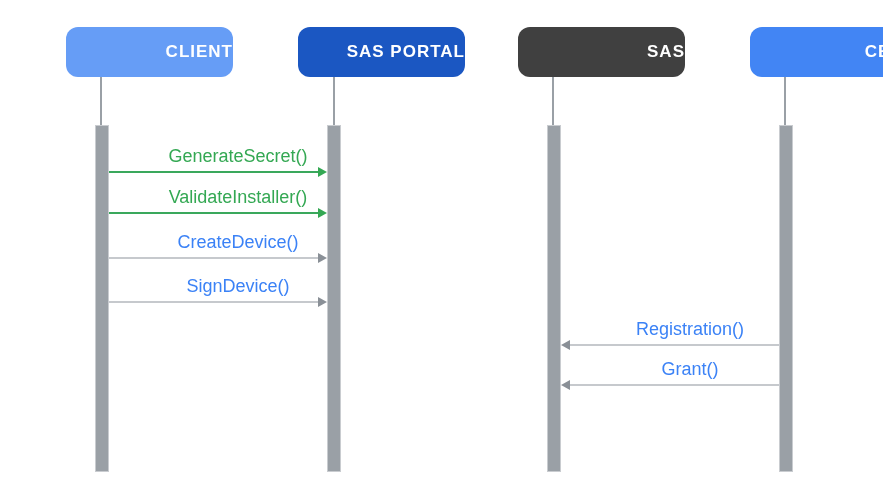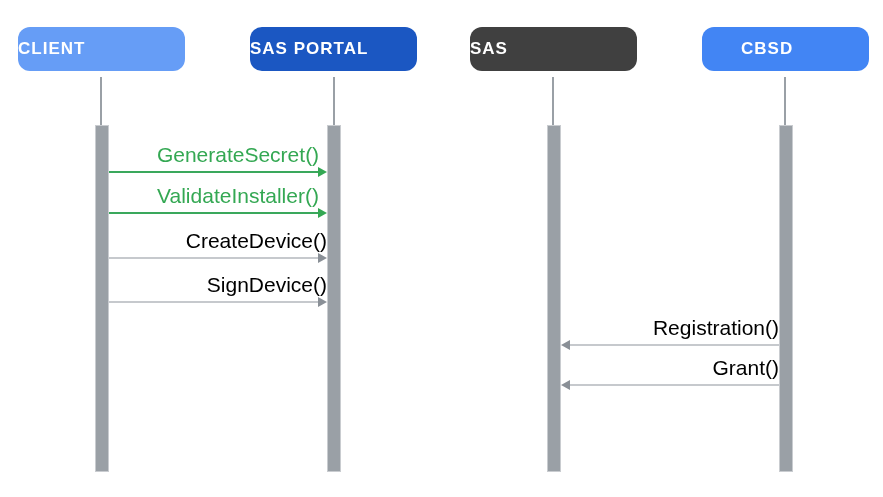--- a/index.html
+++ b/index.html
@@ -12,29 +12,30 @@
     height: 497px;
     background: #ffffff;
     overflow: hidden;
   }
 
   
   .actor {
     position: absolute;
     top: 27px;
     width: 167px;
-    height: 44px;
+    height: 50px;
     border-radius: 12px;
     display: flex;
     align-items: center;
-    justify-content: flex-start;
+    justify-content: flex-end;
     color: #ffffff;
     font-weight: bold;
     font-size: 17px;
     letter-spacing: 1px;
+    margin-left: 48px;
   }
   .actor-1 { left: 18px;  background: #669df6; }
   .actor-2 { left: 250px; background: #1b57c2; }
   .actor-3 { left: 470px; background: #404040; }
   .actor-4 { left: 702px; background: #4285f4; padding-left: 39px; }
 
   
   .stub {
     position: absolute;
     top: 77px;
@@ -71,21 +72,21 @@
   .msg-4 { top: 302px; }
   .msg-5 { top: 345px; }
   .msg-6 { top: 385px; }
 
   .msg .label {
     position: absolute;
     bottom: 5px;
     left: 0;
     width: 100%;
     text-align: center;
-    font-size: 21px;
+    font-size: 18px;
     white-space: nowrap;
     padding-left: 40px;
   }
   .msg .line {
     position: absolute;
     top: -1px;
     height: 2px;
   }
   .msg .head {
     position: absolute;
@@ -100,21 +101,21 @@
   .dir-right .head { right: 0; border-left-width: 9px; border-left-style: solid; }
   
   .dir-left .line { left: 8px; right: 0; }
   .dir-left .head { left: 0; border-right-width: 9px; border-right-style: solid; }
 
   
   .msg-green .label { color: #34a853; }
   .msg-green .line  { background: #3aa85c; }
   .msg-green.dir-right .head { border-left-color: #34a853; }
 
-  .msg-gray .label { color: #000000; text-align: right; }
+  .msg-gray .label { color: #3b82f6; }
   .msg-gray .line  { background: #c6c9cd; }
   .msg-gray.dir-right .head { border-left-color: #8a9097; }
   .msg-gray.dir-left  .head { border-right-color: #8a9097; }
 </style>
 </head>
 <body>
 
 <div class="stage">
 
   <div class="actor actor-1">

